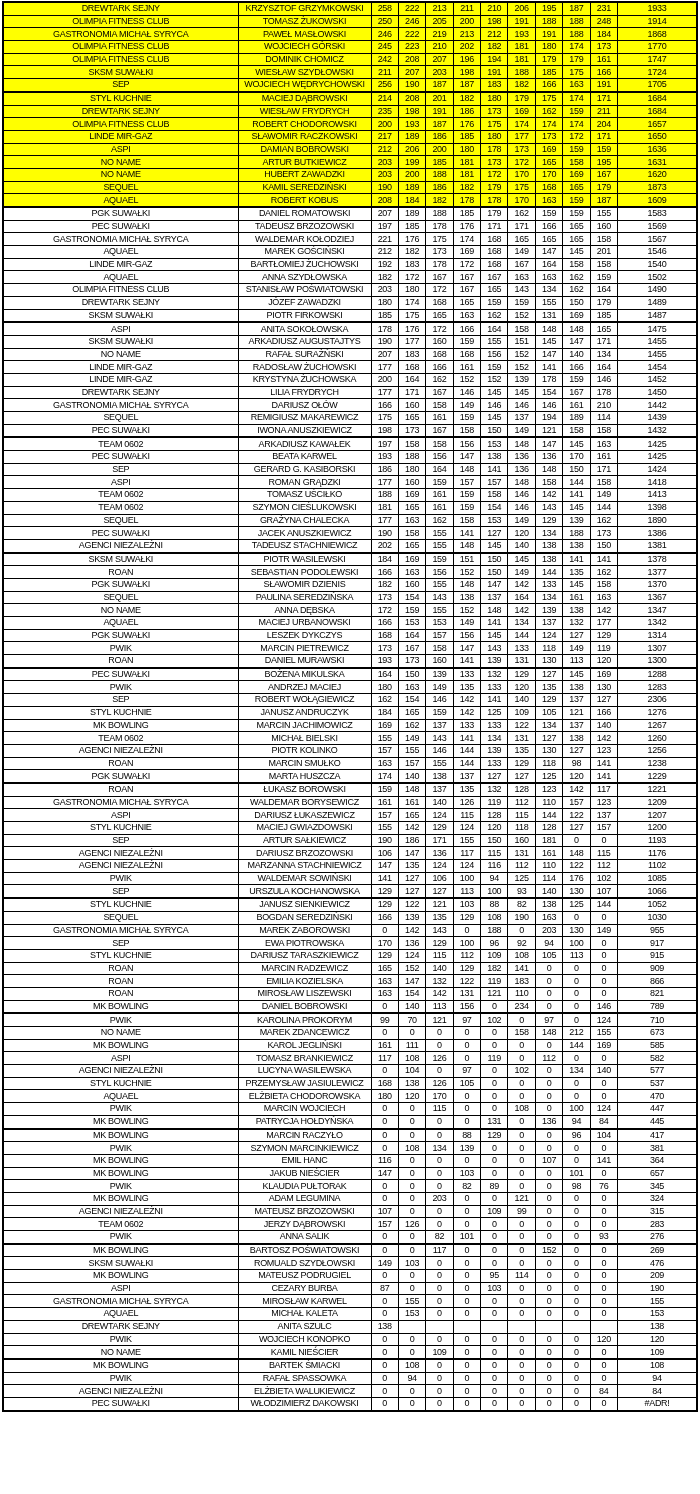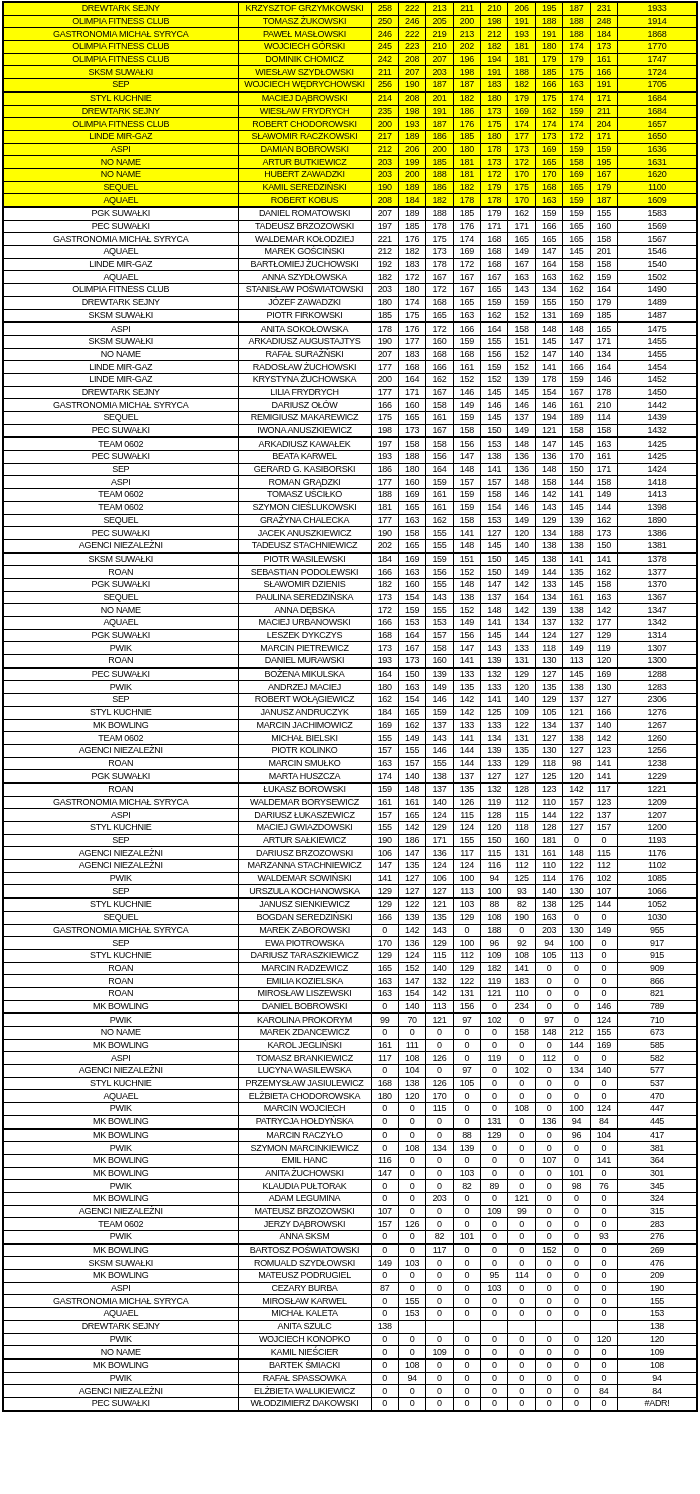--- a/index.html
+++ b/index.html
@@ -260,21 +260,21 @@
           <td class="c-player">KAMIL SEREDZIŃSKI</td>
           <td class="c-score">190</td>
           <td class="c-score">189</td>
           <td class="c-score">186</td>
           <td class="c-score">182</td>
           <td class="c-score">179</td>
           <td class="c-score">175</td>
           <td class="c-score s7">168</td>
           <td class="c-score">165</td>
           <td class="c-score">179</td>
-          <td class="c-total">1100</td>
+          <td class="c-total">1873</td>
         </tr>
         <tr class="hl sep">
           <td class="c-team">AQUAEL</td>
           <td class="c-player">ROBERT KOBUS</td>
           <td class="c-score">208</td>
           <td class="c-score">184</td>
           <td class="c-score">182</td>
           <td class="c-score">178</td>
           <td class="c-score">178</td>
           <td class="c-score">170</td>
@@ -1328,31 +1328,31 @@
           <td class="c-score">0</td>
           <td class="c-score">0</td>
           <td class="c-score">0</td>
           <td class="c-score s7">107</td>
           <td class="c-score">0</td>
           <td class="c-score">141</td>
           <td class="c-total">364</td>
         </tr>
         <tr>
           <td class="c-team">MK BOWLING</td>
-          <td class="c-player">ANITA ŻUCHOWSKI</td>
+          <td class="c-player">JAKUB NIEŚCIER</td>
           <td class="c-score">147</td>
           <td class="c-score">0</td>
           <td class="c-score">0</td>
           <td class="c-score">103</td>
           <td class="c-score">0</td>
           <td class="c-score">0</td>
           <td class="c-score s7">0</td>
           <td class="c-score">101</td>
           <td class="c-score">0</td>
-          <td class="c-total">301</td>
+          <td class="c-total">657</td>
         </tr>
         <tr>
           <td class="c-team">PWIK</td>
           <td class="c-player">KLAUDIA PUŁTORAK</td>
           <td class="c-score">0</td>
           <td class="c-score">0</td>
           <td class="c-score">0</td>
           <td class="c-score">82</td>
           <td class="c-score">89</td>
           <td class="c-score">0</td>
@@ -1398,21 +1398,21 @@
           <td class="c-score">0</td>
           <td class="c-score">0</td>
           <td class="c-score">0</td>
           <td class="c-score s7">0</td>
           <td class="c-score">0</td>
           <td class="c-score">0</td>
           <td class="c-total">283</td>
         </tr>
         <tr class="sep">
           <td class="c-team">PWIK</td>
-          <td class="c-player">ANNA SKSM</td>
+          <td class="c-player">ANNA SALIK</td>
           <td class="c-score">0</td>
           <td class="c-score">0</td>
           <td class="c-score">82</td>
           <td class="c-score">101</td>
           <td class="c-score">0</td>
           <td class="c-score">0</td>
           <td class="c-score s7">0</td>
           <td class="c-score">0</td>
           <td class="c-score">93</td>
           <td class="c-total">276</td>

